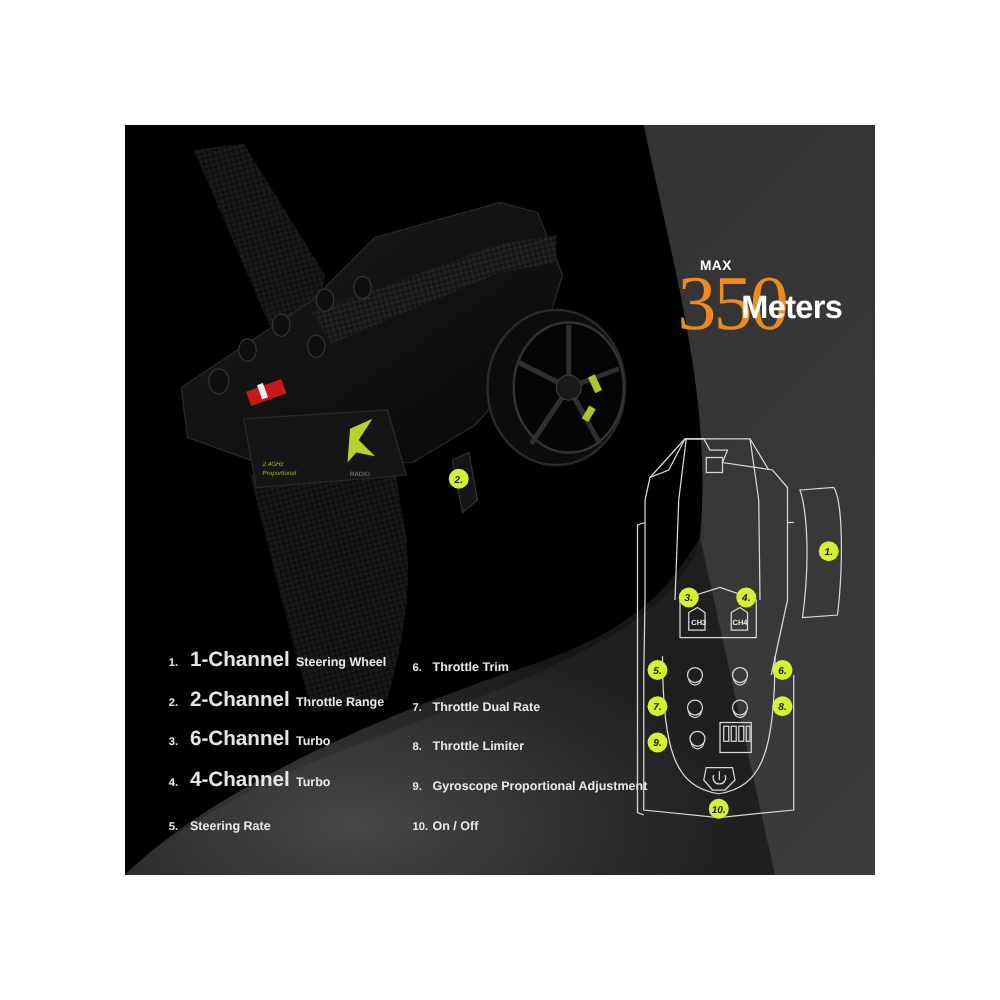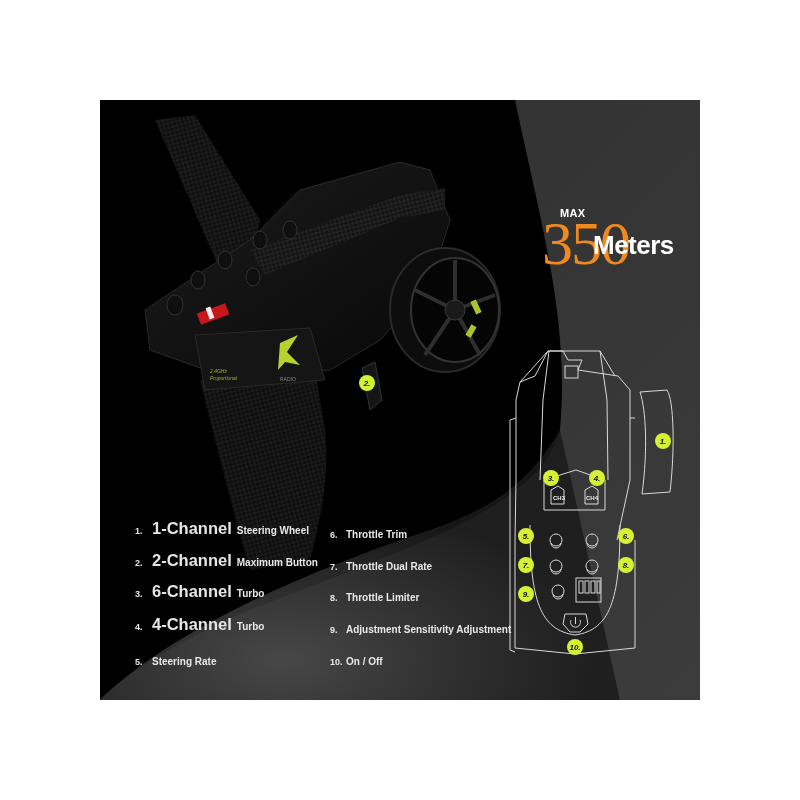--- a/index.html
+++ b/index.html
@@ -166,21 +166,21 @@
 
   <div class="list">
     <div class="li" style="left:35px;top:409px;">
       <span class="num" style="width:17px;">1.</span>
       <span class="ch">1-Channel</span>
       <span class="desc">Steering Wheel</span>
     </div>
     <div class="li" style="left:35px;top:441px;">
       <span class="num" style="width:17px;">2.</span>
       <span class="ch">2-Channel</span>
-      <span class="desc">Maximum Button</span>
+      <span class="desc">Throttle Range</span>
     </div>
     <div class="li" style="left:35px;top:472px;">
       <span class="num" style="width:17px;">3.</span>
       <span class="ch">6-Channel</span>
       <span class="desc">Turbo</span>
     </div>
     <div class="li" style="left:35px;top:505px;">
       <span class="num" style="width:17px;">4.</span>
       <span class="ch">4-Channel</span>
       <span class="desc">Turbo</span>
@@ -199,21 +199,21 @@
     <div class="li" style="left:230px;top:445px;">
       <span class="num" style="width:16px;">7.</span>
       <span class="desc">Throttle Dual Rate</span>
     </div>
     <div class="li" style="left:230px;top:476px;">
       <span class="num" style="width:16px;">8.</span>
       <span class="desc">Throttle Limiter</span>
     </div>
     <div class="li" style="left:230px;top:508px;">
       <span class="num" style="width:16px;">9.</span>
-      <span class="desc">Adjustment Sensitivity Adjustment</span>
+      <span class="desc">Gyroscope Proportional Adjustment</span>
     </div>
     <div class="li" style="left:230px;top:540px;">
       <span class="num" style="width:16px;">10.</span>
       <span class="desc">On / Off</span>
     </div>
   </div>
 
 </div>
 
 </body></html>

